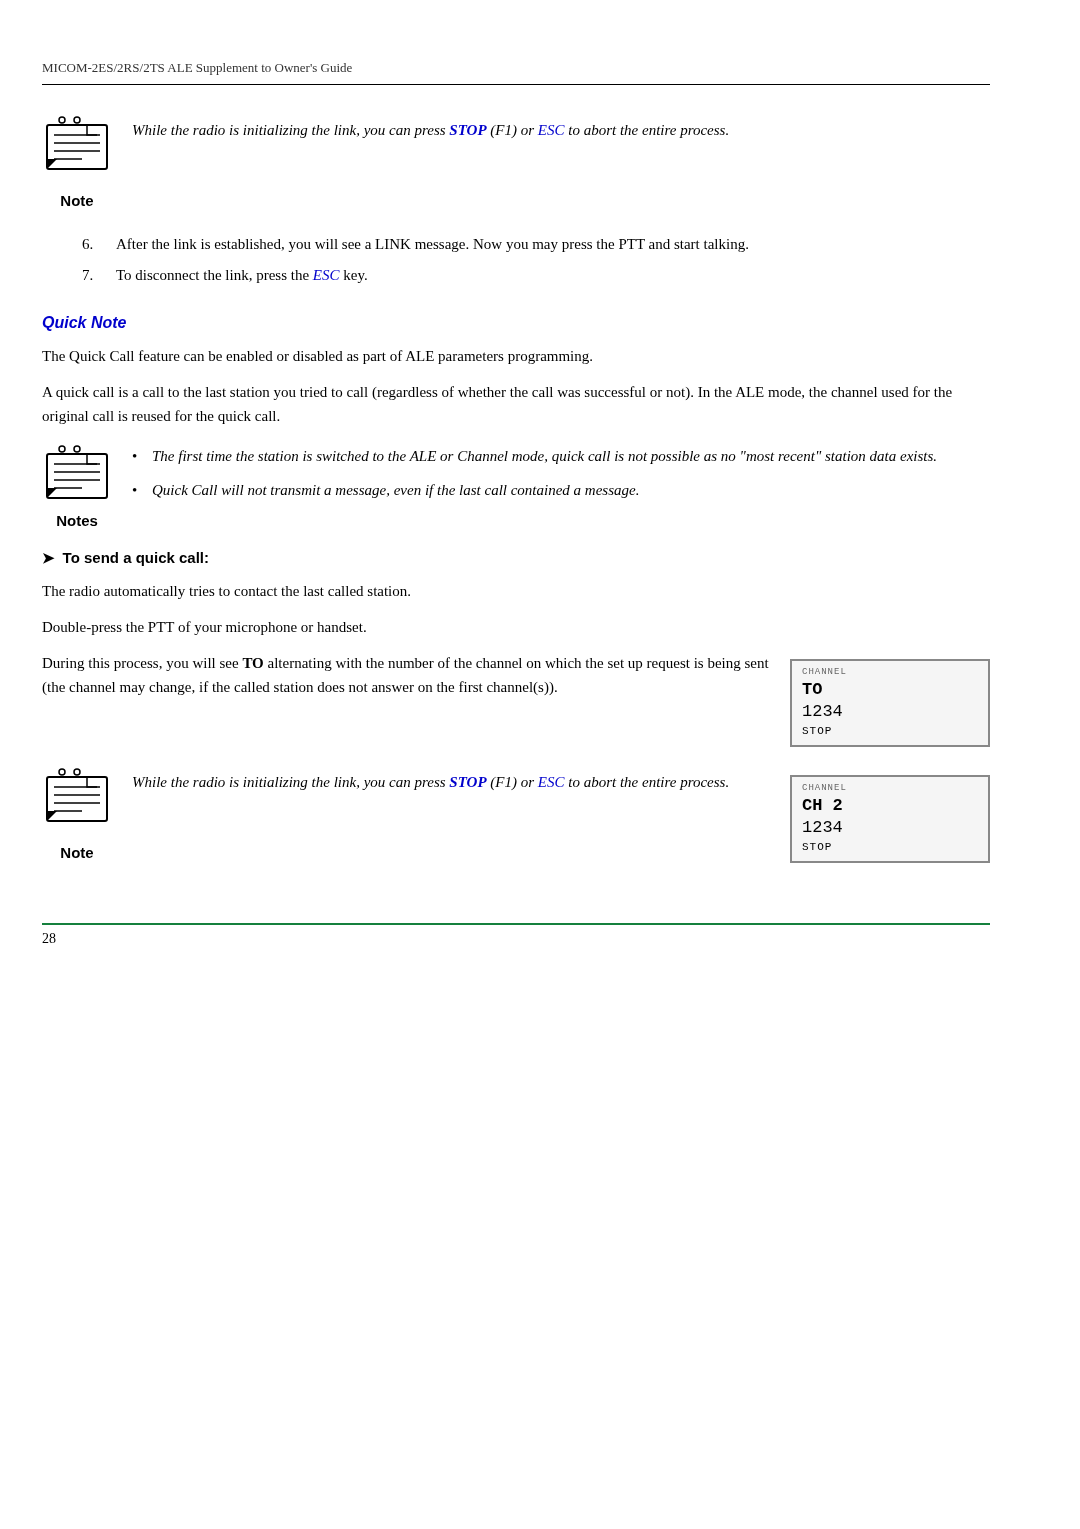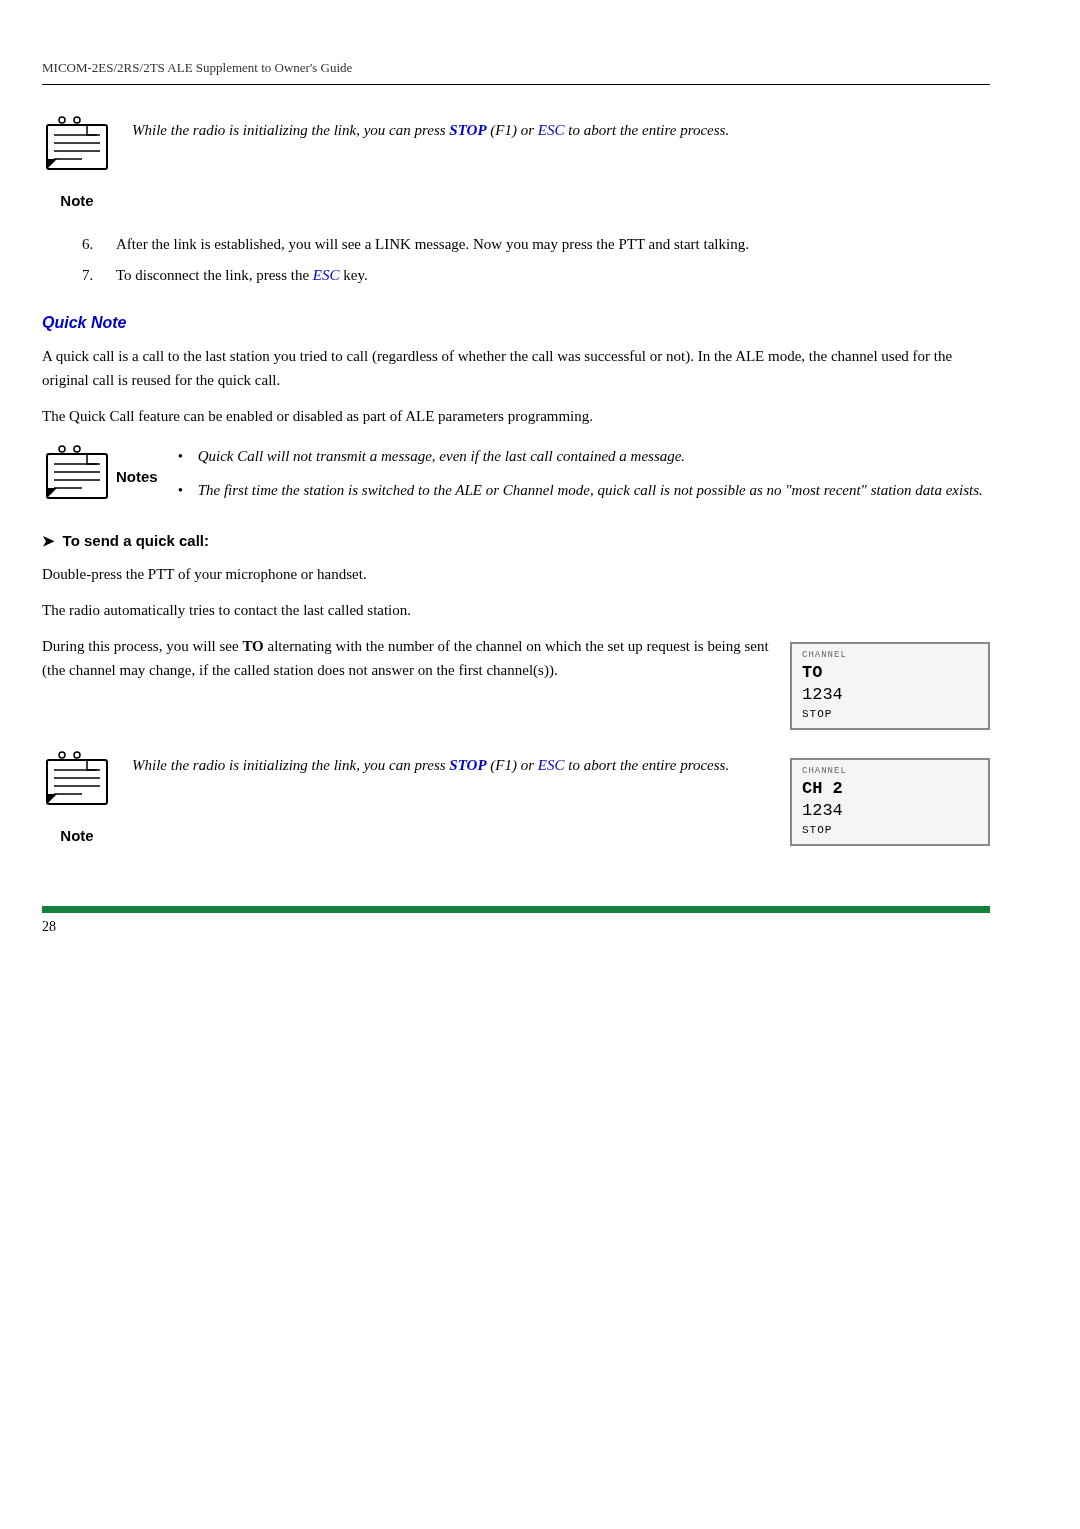--- a/index.html
+++ b/index.html
@@ -109,21 +109,21 @@
     .notes-box {
       display: flex;
       align-items: flex-start;
       gap: 20px;
       margin: 16px 0 20px 0;
     }
 
     .notes-icon {
       flex-shrink: 0;
       display: flex;
-      flex-direction: row;
+      flex-direction: column;
       align-items: center;
       gap: 4px;
     }
 
     .notes-label {
       font-family: Arial, sans-serif;
       font-size: 15px;
       font-weight: bold;
       text-align: center;
       margin-top: 4px;
@@ -240,21 +240,21 @@
 
     .note-display-right {
       flex-shrink: 0;
       display: flex;
       flex-direction: column;
       gap: 16px;
     }
 
     
     .page-footer {
-      border-top: 7px solid #15803d;
+      border-top: 2px solid #15803d;
       margin-top: 60px;
       padding-top: 6px;
       font-size: 14px;
       color: #000;
     }
   </style>
 </head>
 <body>
 
 <div class="page">
@@ -297,56 +297,56 @@
     <li style="display:flex; gap:10px; margin-bottom:8px;">
       <span style="min-width:24px;">7.</span>
       <span>
         <span>To disconnect the link, press the </span><span class="esc-word">ESC</span><span> key.</span>
       </span>
     </li>
   </ol>
 
   <div class="section-title">Quick Note</div>
 
+  <p class="body-text">The Quick Call feature can be enabled or disabled as part of ALE parameters programming.</p>
   <p class="body-text">A quick call is a call to the last station you tried to call (regardless of whether the call was successful or not). In the ALE mode, the channel used for the original call is reused for the quick call.</p>
-  <p class="body-text">The Quick Call feature can be enabled or disabled as part of ALE parameters programming.</p>
 
   <div class="notes-box">
     <div class="notes-icon">
       <svg class="radio-svg" viewBox="0 0 70 60">
         <circle cx="20" cy="5" r="3" fill="none" stroke="#000" stroke-width="1.5"></circle>
         <circle cx="35" cy="5" r="3" fill="none" stroke="#000" stroke-width="1.5"></circle>
         <rect x="5" y="10" width="60" height="44" rx="2" fill="none" stroke="#000" stroke-width="2"></rect>
         <line x1="12" y1="20" x2="58" y2="20" stroke="#000" stroke-width="1.5"></line>
         <line x1="12" y1="28" x2="58" y2="28" stroke="#000" stroke-width="1.5"></line>
         <line x1="12" y1="36" x2="58" y2="36" stroke="#000" stroke-width="1.5"></line>
         <line x1="12" y1="44" x2="40" y2="44" stroke="#000" stroke-width="1.5"></line>
         <polyline points="45,10 45,20 55,20" fill="none" stroke="#000" stroke-width="1.5"></polyline>
         <polygon points="5,44 15,44 5,54" fill="#000"></polygon>
       </svg>
       <span class="notes-label">Notes</span>
     </div>
     <div class="notes-content">
       <ul>
         <li>
+          <span>The first time the station is switched to the ALE or Channel mode, quick call is not possible as no "most recent" station data exists.</span>
+        </li>
+        <li>
           <span>Quick Call will not transmit a message, even if the last call contained a message.</span>
         </li>
-        <li>
-          <span>The first time the station is switched to the ALE or Channel mode, quick call is not possible as no "most recent" station data exists.</span>
-        </li>
       </ul>
     </div>
   </div>
 
   <div class="proc-heading">
     <span class="arrow">➤</span><span>To send a quick call:</span>
   </div>
 
+  <p class="body-text">The radio automatically tries to contact the last called station.</p>
   <p class="body-text">Double-press the PTT of your microphone or handset.</p>
-  <p class="body-text">The radio automatically tries to contact the last called station.</p>
 
   <div class="para-with-display">
     <div class="para-text">
       <span>During this process, you will see </span><strong>TO</strong><span> alternating with the number of the channel on which the set up request is being sent (the channel may change, if the called station does not answer on the first channel(s)).</span>
     </div>
     <div class="para-display">
       <div class="display-box">
         <span class="display-header">CHANNEL</span>
         <span class="display-line1">TO</span>
         <span class="display-line2">1234</span>

